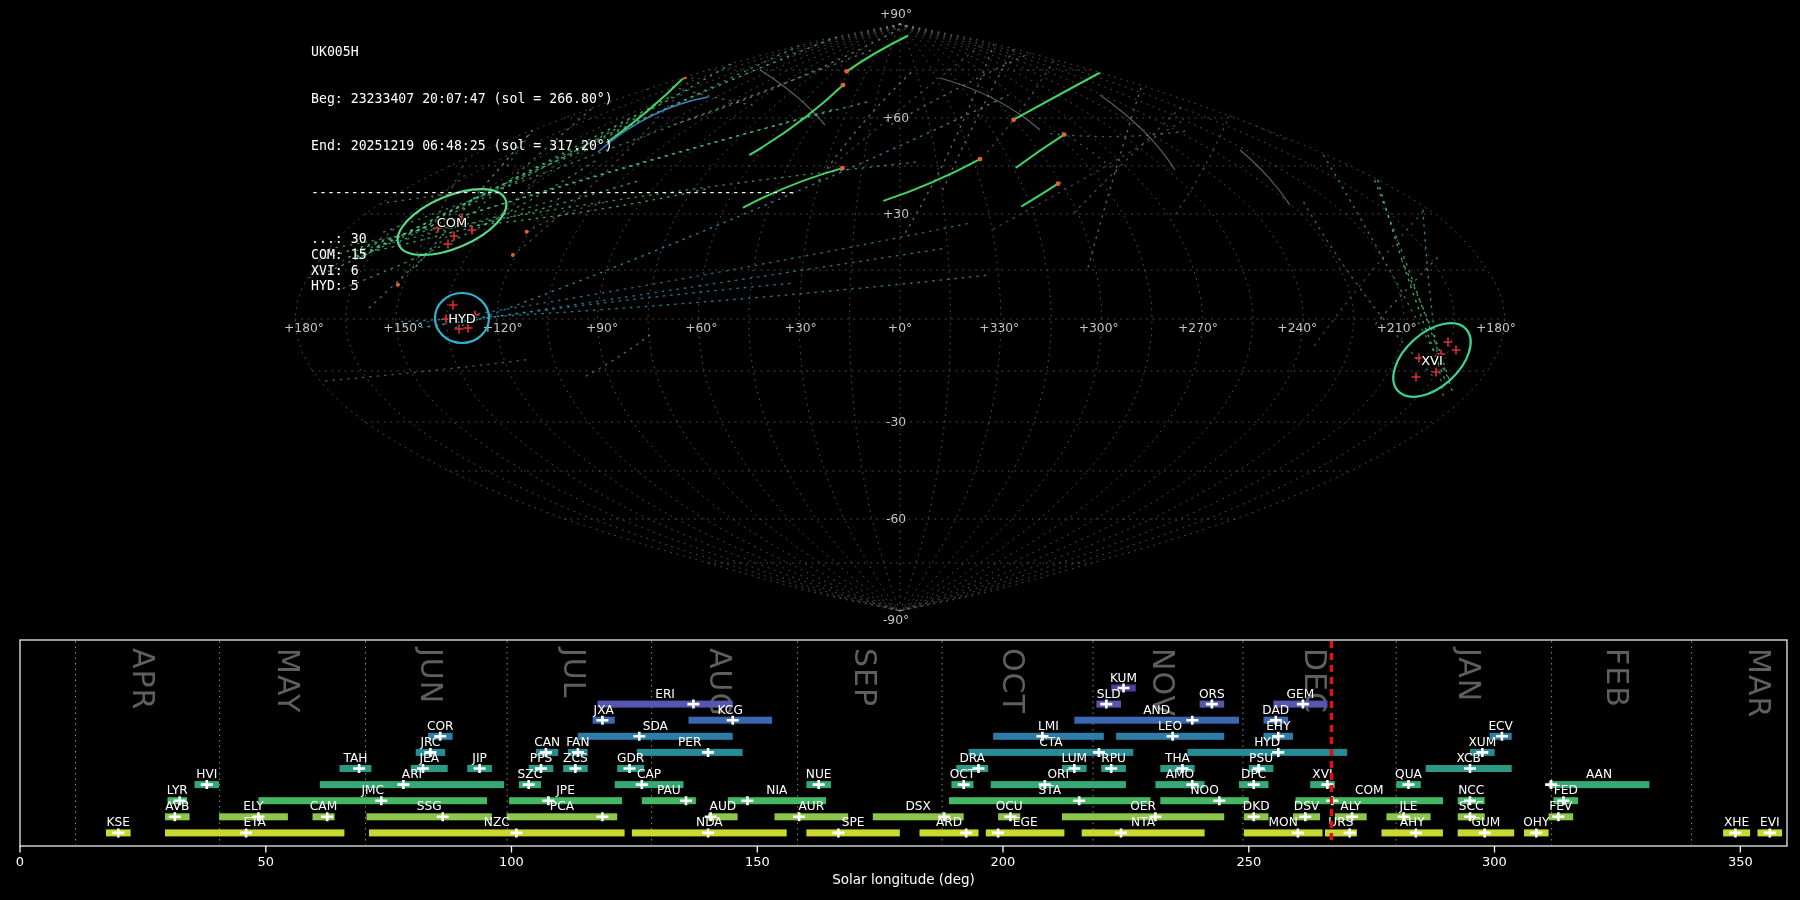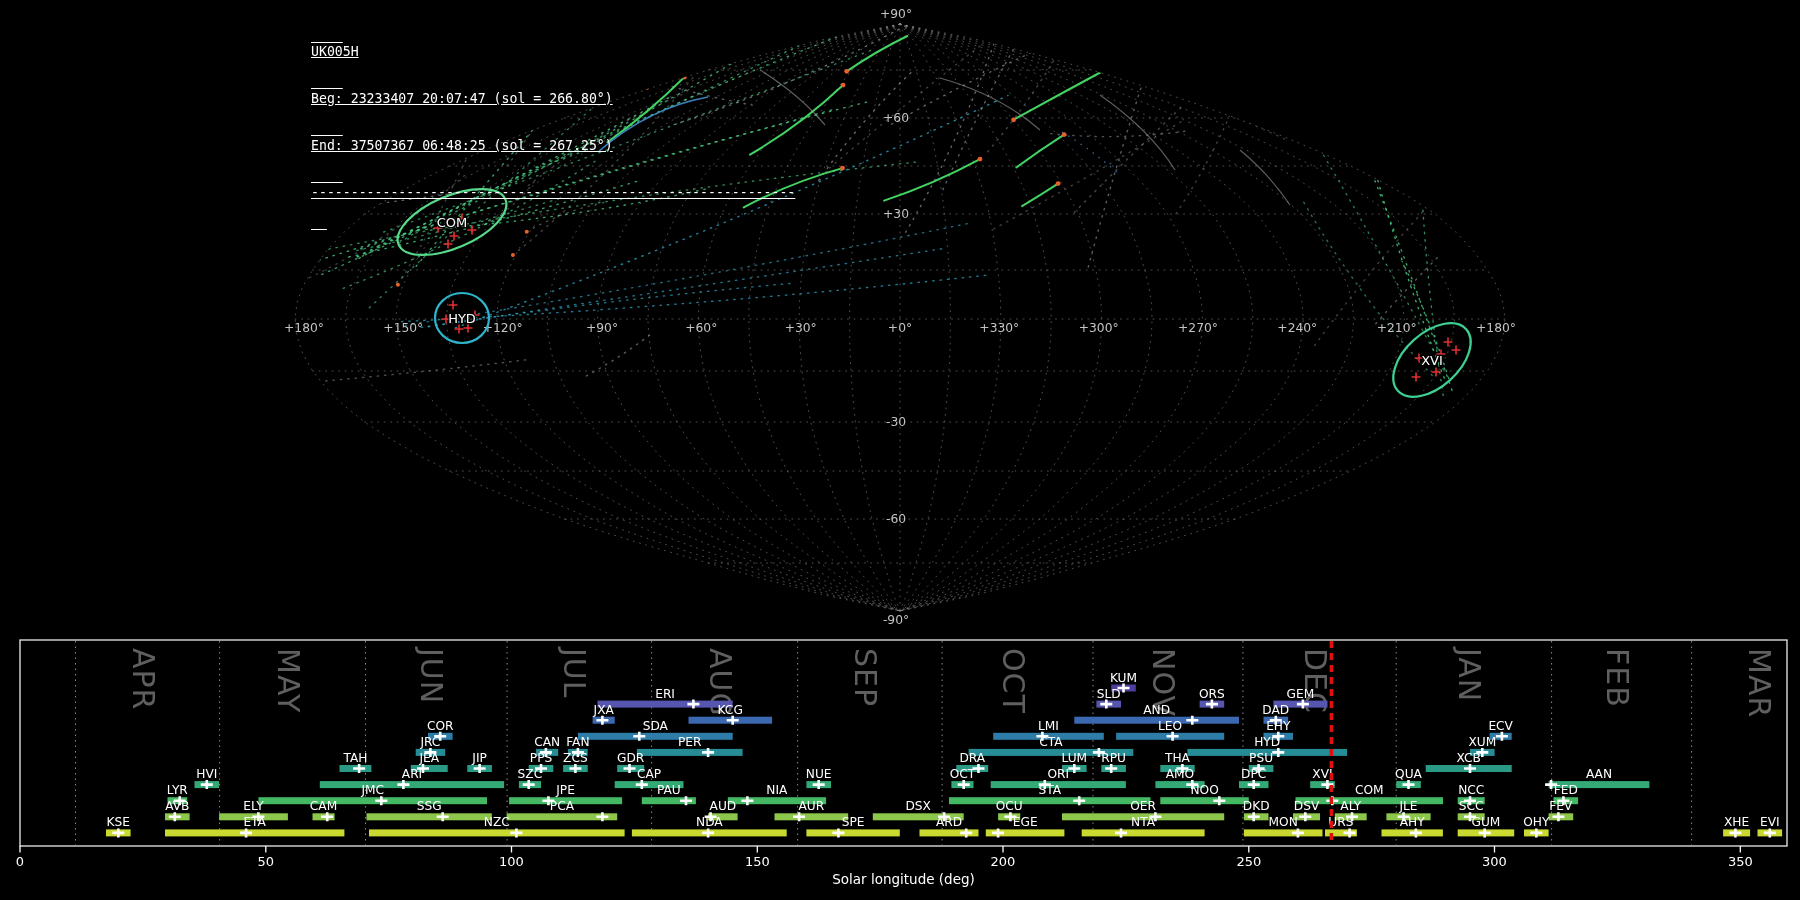--- a/index.html
+++ b/index.html
@@ -1,32 +1,33 @@
 <!DOCTYPE html>
 <html><head>
 <meta charset="utf-8">
 <style>
   html,body{margin:0;padding:0;background:#000;width:1800px;height:900px;overflow:hidden;}
   #app{position:relative;width:1800px;height:900px;font-family:"DejaVu Sans","Liberation Sans",sans-serif;}
   #scene{position:absolute;left:0;top:0;}
   .station-block{position:absolute;left:311px;top:13px;color:#ffffff;
      font-family:"DejaVu Sans Mono","Liberation Mono",monospace;
-     font-size:13.2px;line-height:15.6px;white-space:pre;z-index:2;text-decoration:underline;}
+     font-size:13.2px;line-height:15.6px;white-space:pre;z-index:2;}
   svg text{font-family:"DejaVu Sans","Liberation Sans",sans-serif;}
   .radlabel{paint-order:stroke;stroke:#000;stroke-width:2.5px;}
 </style>
 </head>
 <body>
 
 <div id="app">
   <div class="station-block">
     <div>UK005H</div>
     <div>Beg: 23233407 20:07:47 (sol = 266.80°)</div>
-    <div>End: 37507367 06:48:25 (sol = 267.25°)</div>
+    <div>End: 20251219 06:48:25 (sol = 317.20°)</div>
     <div>-------------------------------------------------------------</div>
+    <div id="counts"><div>...: 30</div><div>COM: 15</div><div>XVI: 6</div><div>HYD: 5</div></div>
   </div>
   <svg id="scene" width="1800" height="900" viewBox="0 0 1800 900">
     <g id="skymap">
         <defs>
           <clipPath id="mapclip">
             <path d="M900.0 24.0 L976.0 39.3 L1036.6 54.7 L1091.8 70.0 L1143.1 86.0 L1190.9 102.0 L1235.6 118.0 L1277.2 134.0 L1315.5 150.0 L1350.6 166.0 L1382.4 182.0 L1410.6 198.0 L1435.4 214.0 L1456.5 232.7 L1473.8 251.3 L1487.4 270.0 L1497.2 286.3 L1503.0 302.7 L1505.0 319.0 L1503.0 336.3 L1497.2 353.7 L1487.4 371.0 L1473.8 388.0 L1456.5 405.0 L1435.4 422.0 L1410.6 438.3 L1382.4 454.7 L1350.6 471.0 L1315.5 487.0 L1277.2 503.0 L1235.6 519.0 L1190.9 533.7 L1143.1 548.3 L1091.8 563.0 L1036.6 579.0 L976.0 595.0 L900.0 611.0 L900.0 611.0 L824.0 595.0 L763.4 579.0 L708.2 563.0 L656.9 548.3 L609.1 533.7 L564.4 519.0 L522.8 503.0 L484.5 487.0 L449.4 471.0 L417.6 454.7 L389.4 438.3 L364.6 422.0 L343.5 405.0 L326.2 388.0 L312.6 371.0 L302.8 353.7 L297.0 336.3 L295.0 319.0 L297.0 302.7 L302.8 286.3 L312.6 270.0 L326.2 251.3 L343.5 232.7 L364.6 214.0 L389.4 198.0 L417.6 182.0 L449.4 166.0 L484.5 150.0 L522.8 134.0 L564.4 118.0 L609.1 102.0 L656.9 86.0 L708.2 70.0 L763.4 54.7 L824.0 39.3 L900.0 24.0 Z"></path>
           </clipPath>
         </defs>
         <g stroke="#8a8a8a" stroke-width="1" fill="none" stroke-dasharray="1 5.5" stroke-linecap="round" stroke-opacity="0.55">
           <line x1="708.2" y1="563" x2="1091.8" y2="563"></line>

